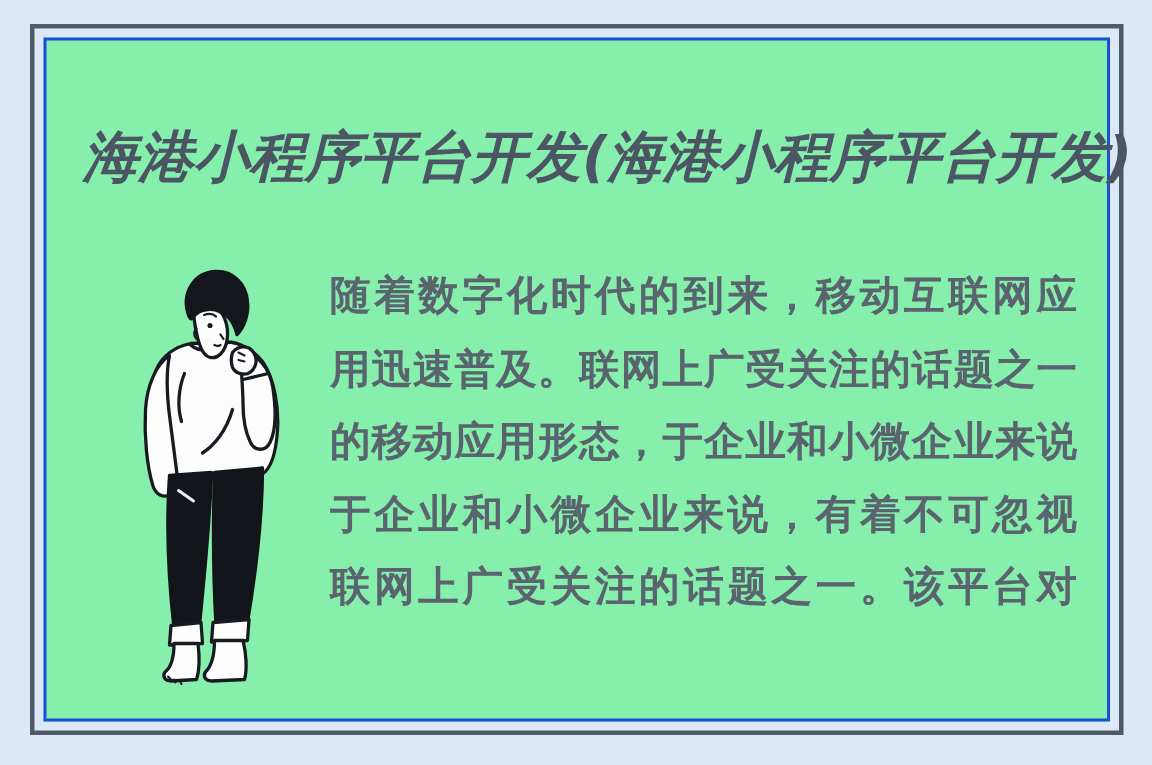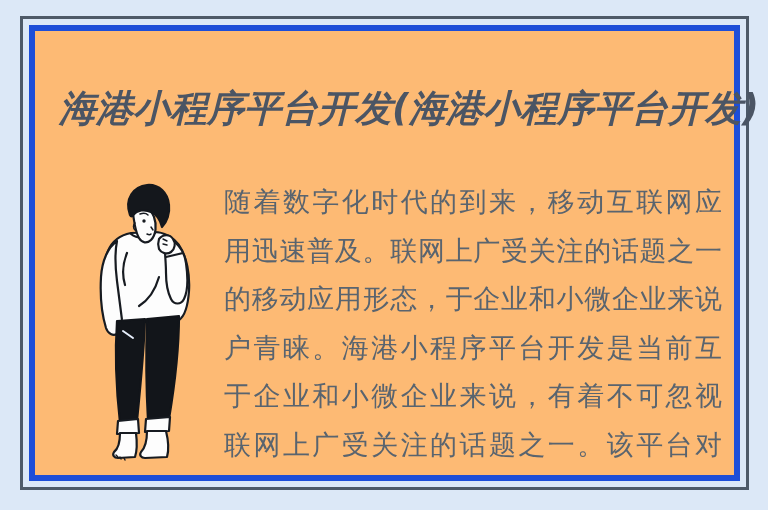--- a/index.html
+++ b/index.html
@@ -12,22 +12,22 @@
   }
   .frame-outer {
     position: absolute;
     left: 20px; top: 16px;
     width: 723px; height: 468px;
     border: 3px solid #4e5a68;
   }
   .frame-inner {
     position: absolute;
     left: 6px; top: 6px; right: 6px; bottom: 6px;
-    border: 6px solid #1d4ed8;
-    background: #fdba74;
+    border: 2px solid #1d4ed8;
+    background: #86efac;
   }
   .article-title {
     position: absolute;
     left: 24px; top: 28px;
     width: 700px;
     font-size: 37px;
     line-height: 49px;
     font-weight: 600;
     font-style: italic;
     color: #4b5564;
@@ -36,20 +36,21 @@
   }
   .figure-wrap {
     position: absolute;
     left: 52px; top: 150px;
     width: 110px; height: 292px;
   }
   .body-text {
     position: absolute;
     left: 189px; top: 147px;
     width: 498px;
+    font-weight: bold;
   }
   .body-line {
     font-size: 27px;
     height: 48.5px;
     line-height: 48.5px;
     color: #59646f;
     text-align: justify;
     text-align-last: justify;
     white-space: nowrap;
   }
@@ -103,19 +104,18 @@
 
         <path d="M72 58 C76 53 83 53 86 58 C89 62 88 68 84 71 C80 74 74 72 72 68 C71 65 71 61 72 58 Z" fill="#fdfdfd"></path>
         <path d="M76 58 l4 2 M76 63 l4 1" stroke-width="1.4"></path>
       </svg>
     </div>
 
     <div class="body-text">
       <div class="body-line">随着数字化时代的到来，移动互联网应</div>
       <div class="body-line">用迅速普及。联网上广受关注的话题之一</div>
       <div class="body-line">的移动应用形态，于企业和小微企业来说</div>
-      <div class="body-line">户青睐。海港小程序平台开发是当前互</div>
       <div class="body-line">于企业和小微企业来说，有着不可忽视</div>
       <div class="body-line">联网上广受关注的话题之一。该平台对</div>
     </div>
 
   </div>
 </div>
 
 </body></html>

